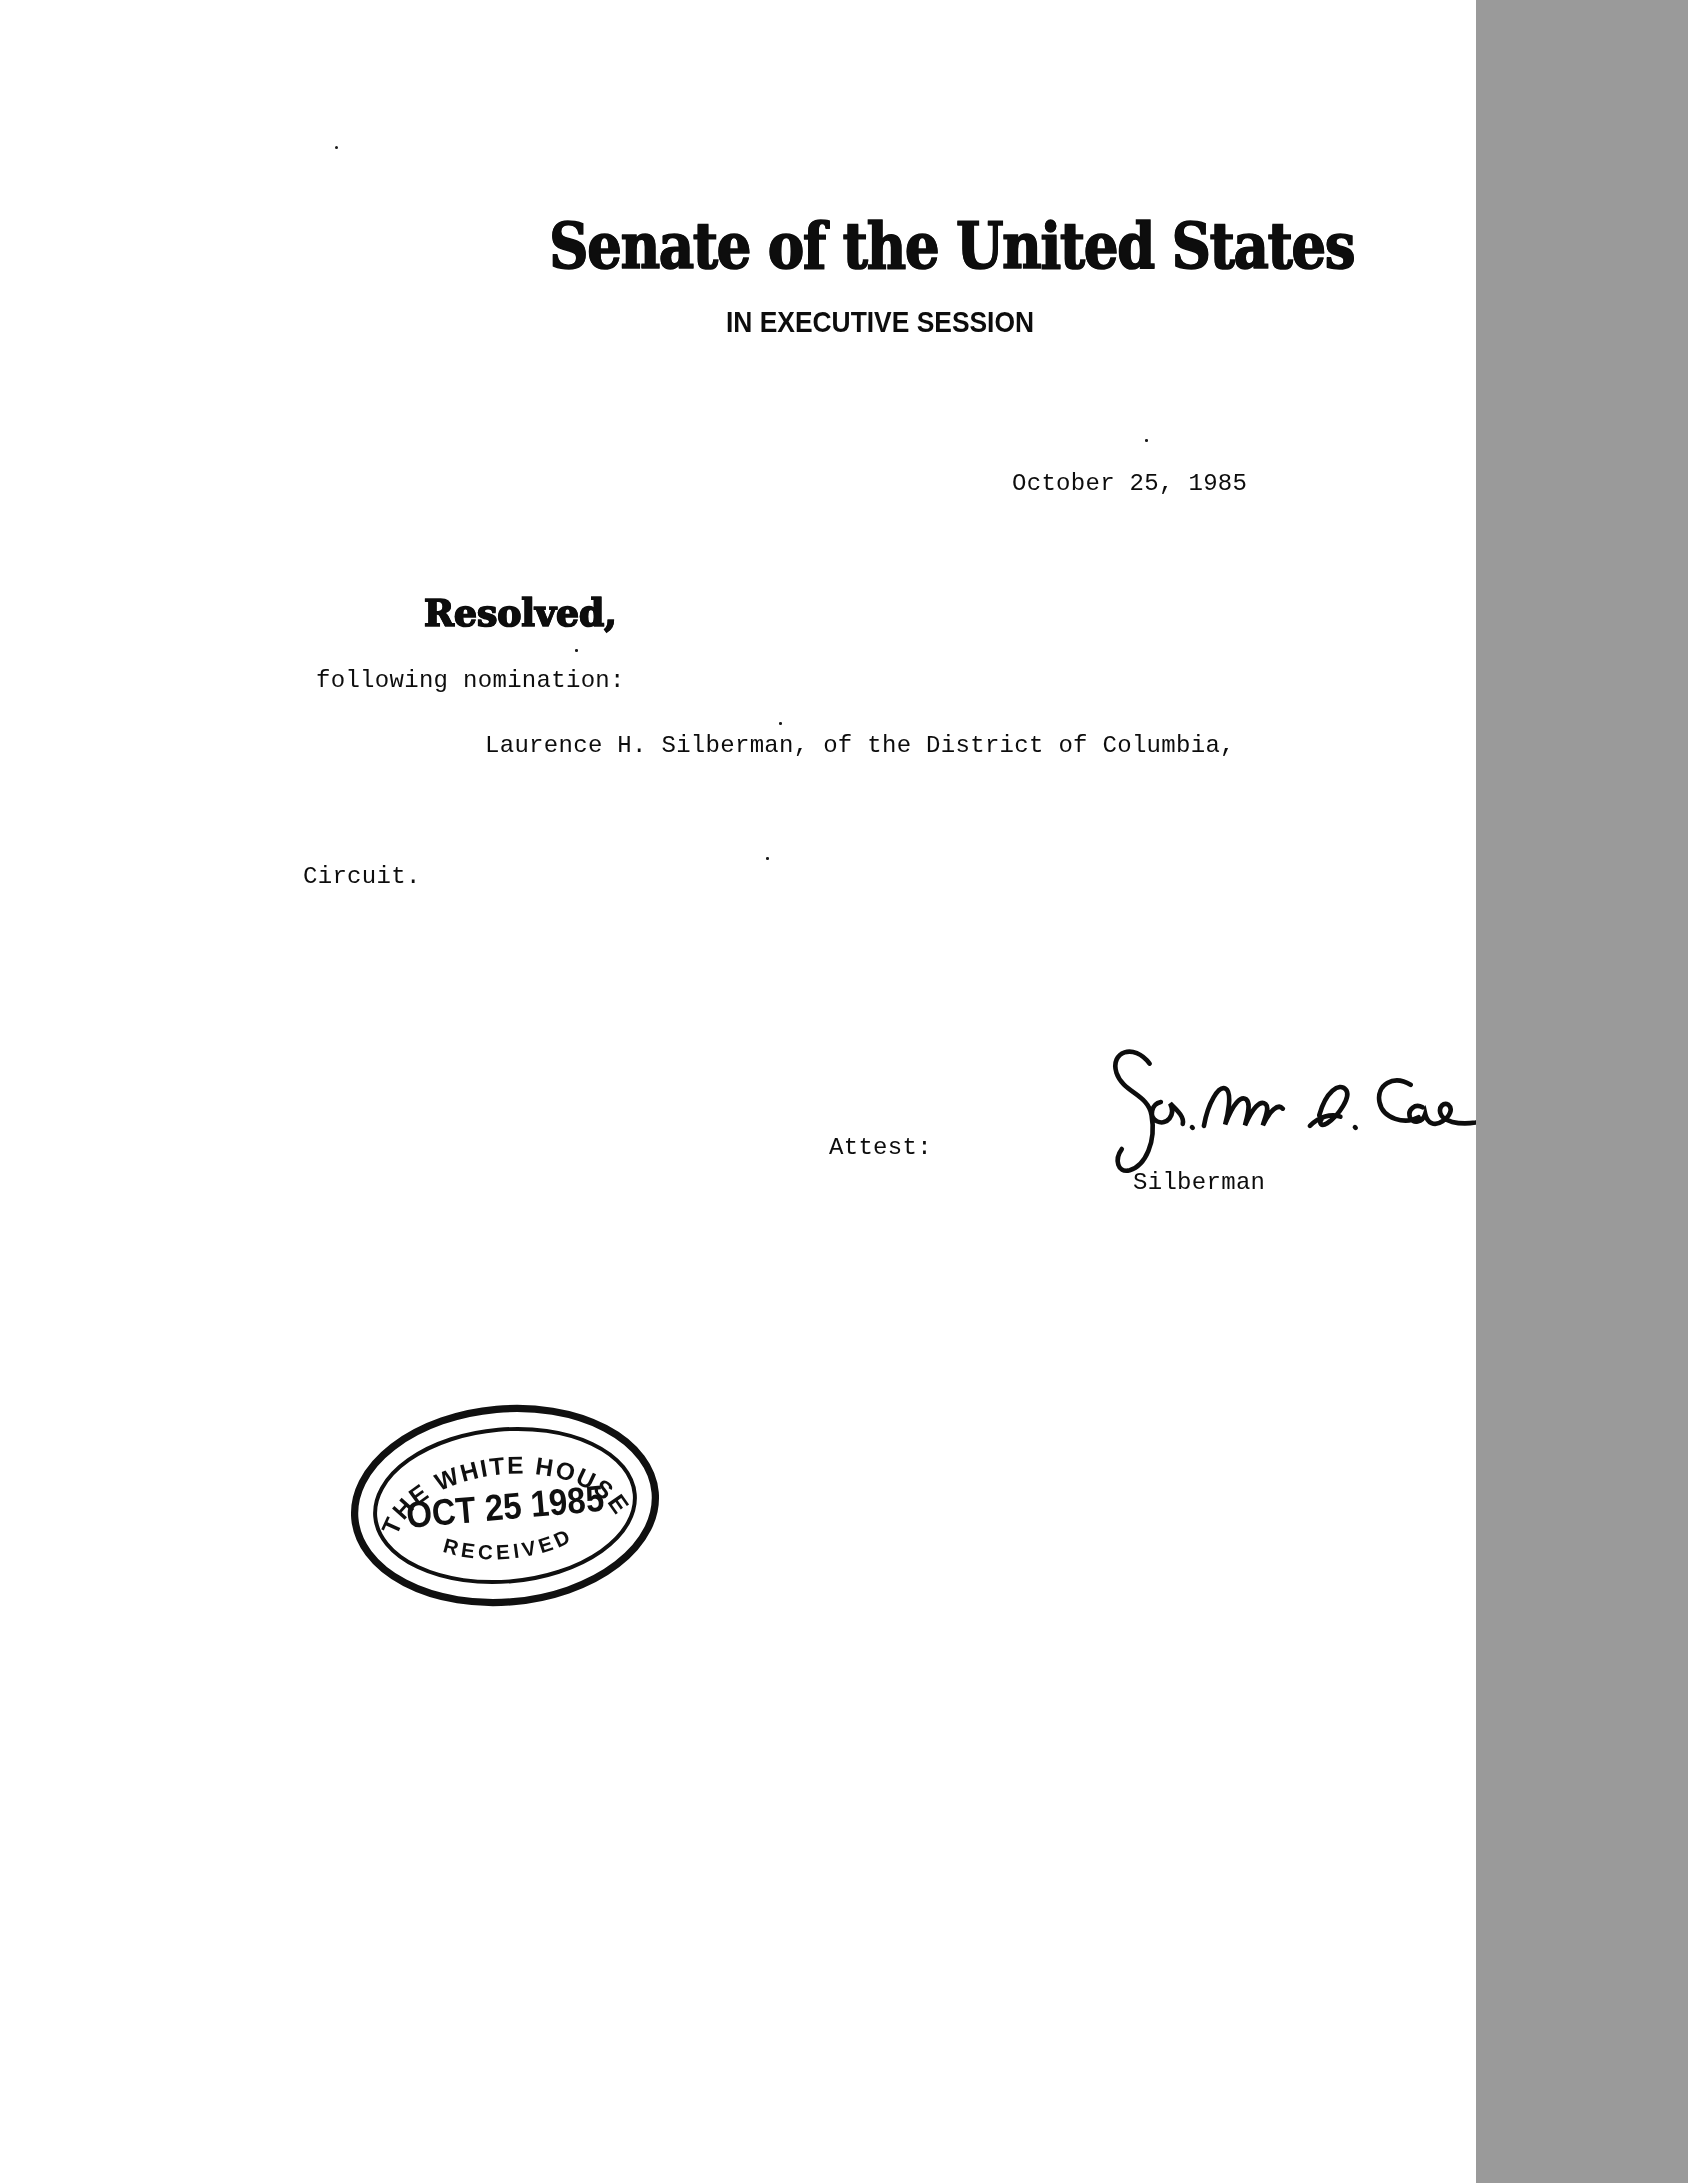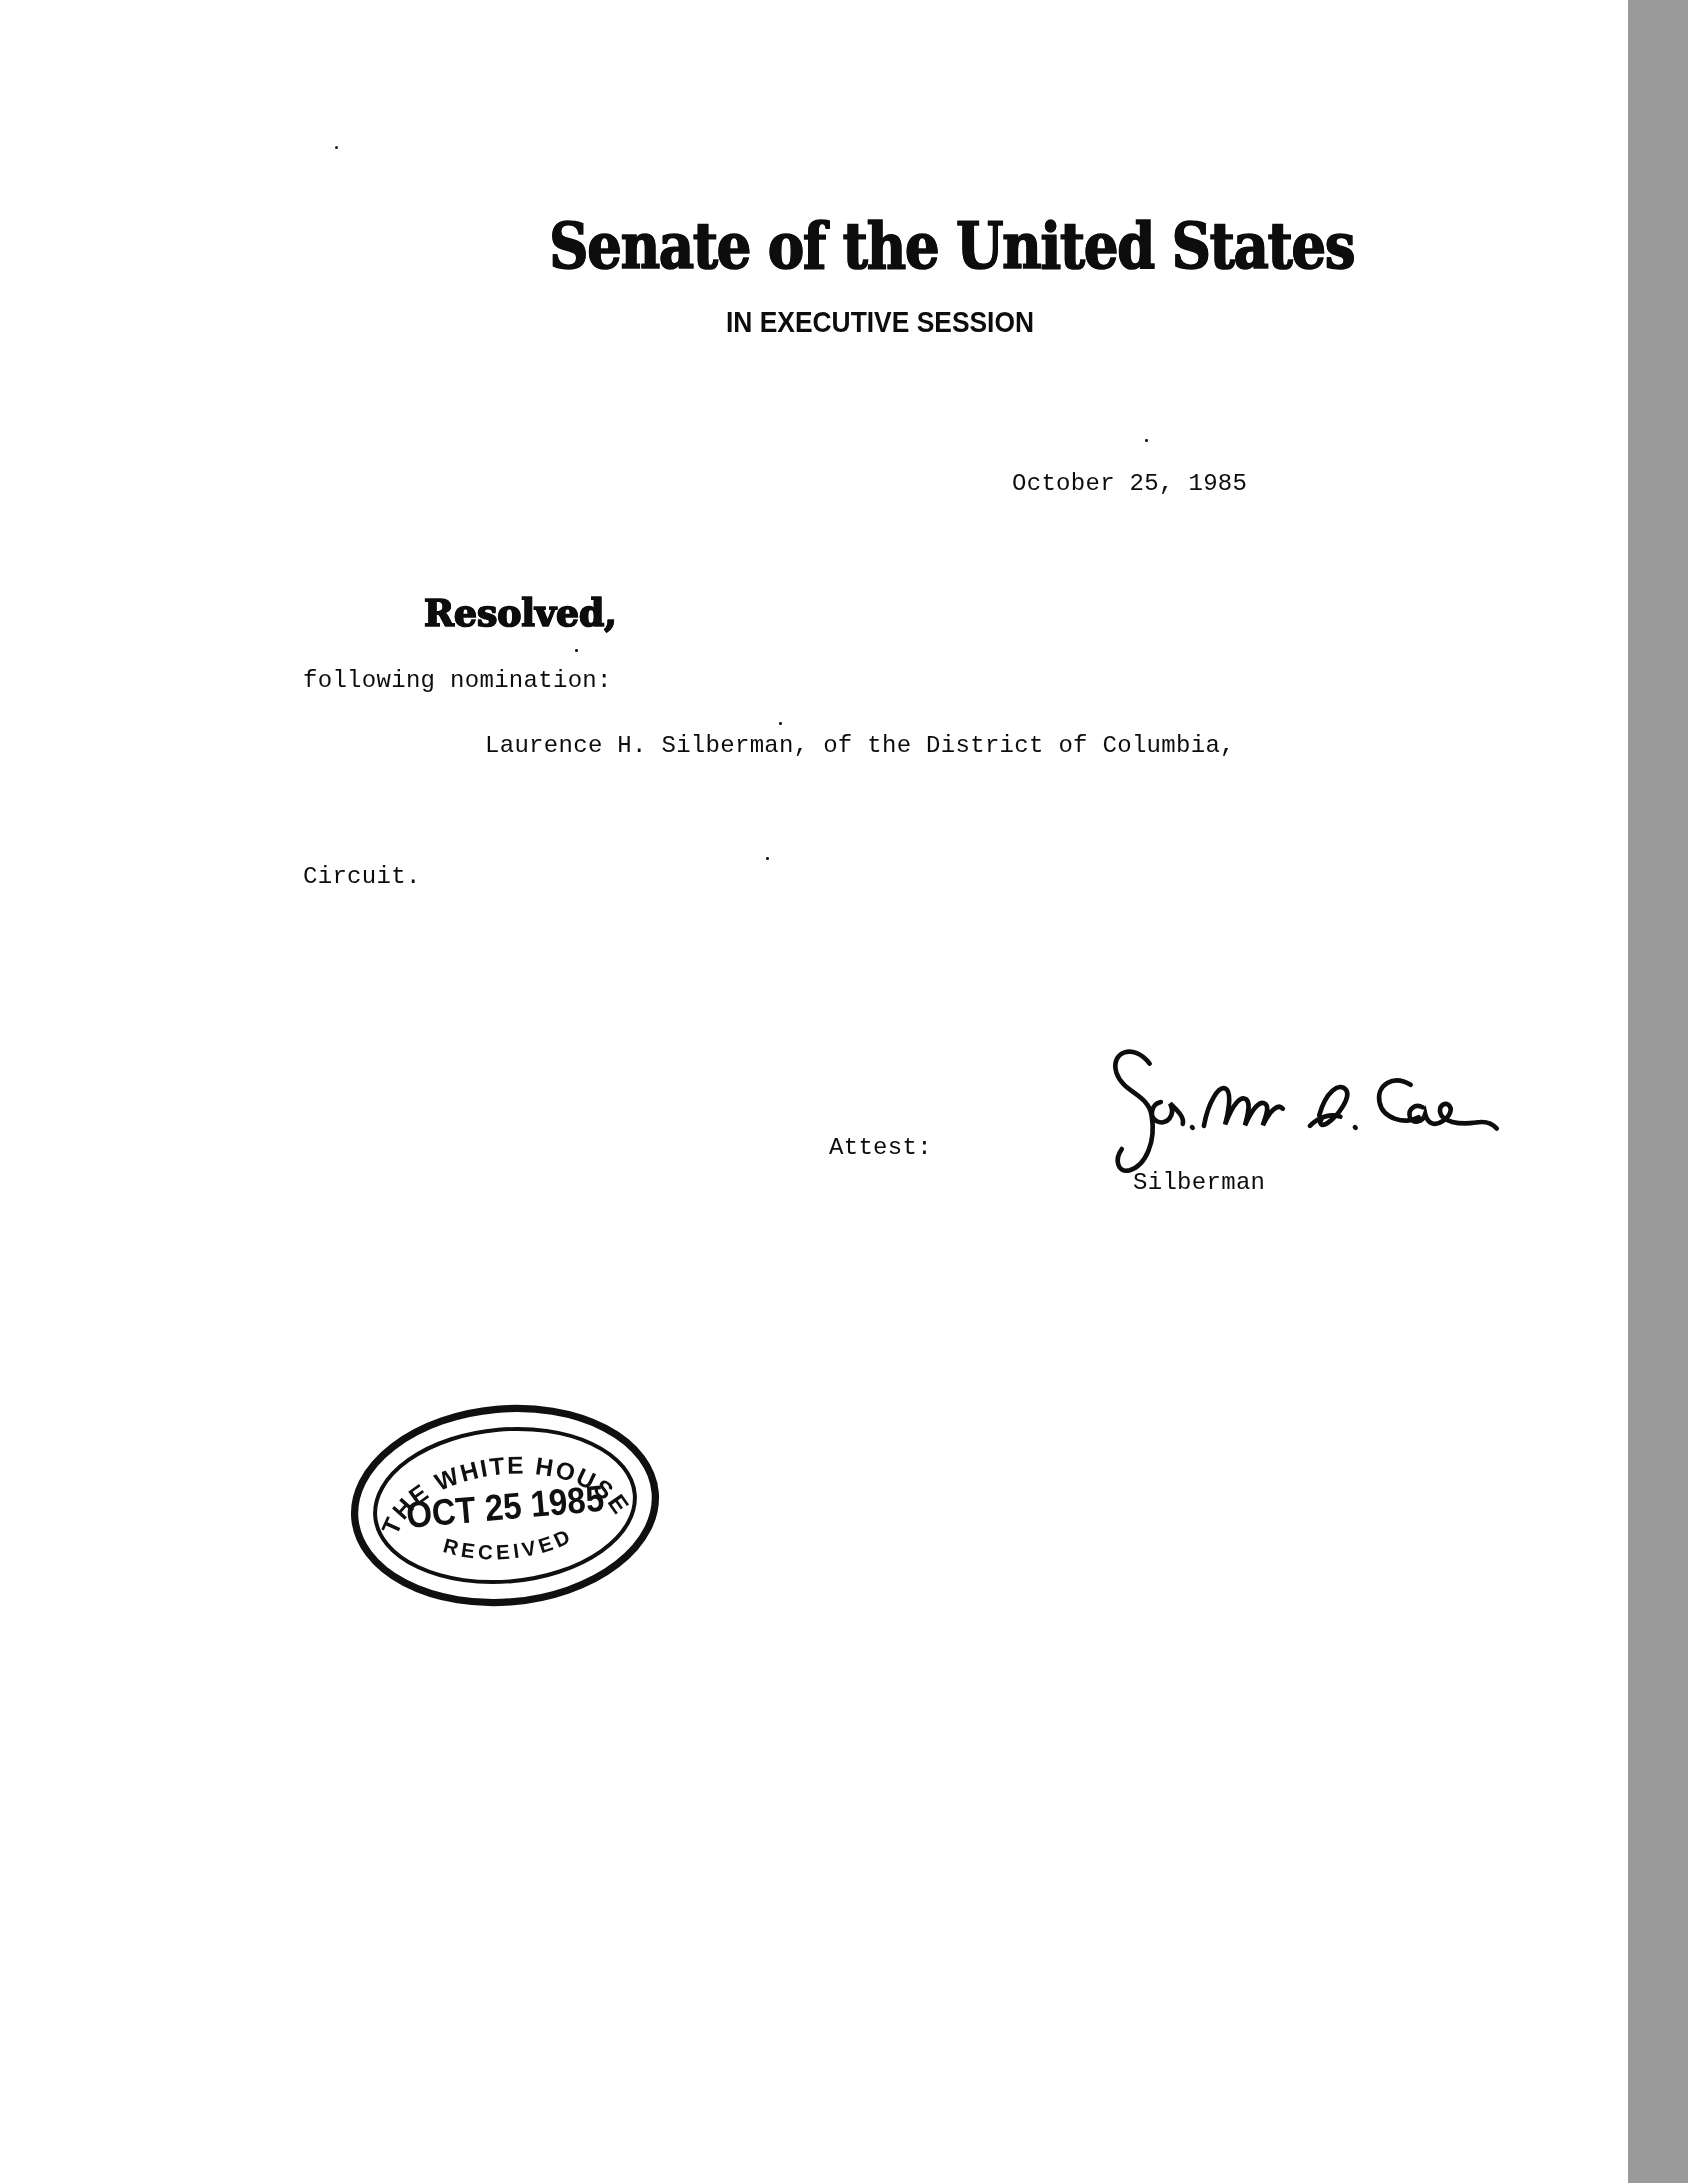--- a/index.html
+++ b/index.html
@@ -1,18 +1,18 @@
 <!DOCTYPE html>
 <html style="font-size:10.6px"><head>
 <meta charset="utf-8">
 <style>
   html,body{margin:0;padding:0;background:#9a9a9a;}
   .page{
     position:relative;
-    width:1628px;
+    width:1476px;
     height:2183px;
     background:#ffffff;
     color:#0d0d0d;
     overflow:hidden;
     font-family:"Liberation Mono","DejaVu Sans Mono",monospace;
   }
   .abs{position:absolute;white-space:nowrap;}
   
   .blackletter{
     font-family:"DejaVu Serif","Liberation Serif",serif;
@@ -34,21 +34,21 @@
     letter-spacing:0px;
   }
   .mono{font-size:24px;letter-spacing:0.3px;}
   .doc-date{left:1012px;top:470px;}
   .resolved-word{
     left:424px;top:590px;
     font-size:38px;
     transform:scaleX(0.95);transform-origin:left;
   }
   .line-a{left:637px;top:601px;}
-  .line-b{left:303px;top:667px;text-align:right;}
+  .line-b{left:316px;top:667px;text-align:right;}
   .line-c{left:485px;top:732px;}
   .line-d{left:303px;top:798px;}
   .line-e{left:303px;top:863px;}
   .attest-label{left:829px;top:1134px;}
   .secretary-label{left:1133px;top:1169px;}
   .signature-svg{left:1086px;top:1029px;}
   .signature-svg path{fill:none;stroke:#0d0d0d;stroke-width:7;stroke-linecap:round;}
   .stamp-svg{left:347px;top:1402px;transform:rotate(-5deg);transform-origin:center;}
   .stamp-text{
     font-family:"Liberation Sans","DejaVu Sans",sans-serif;

